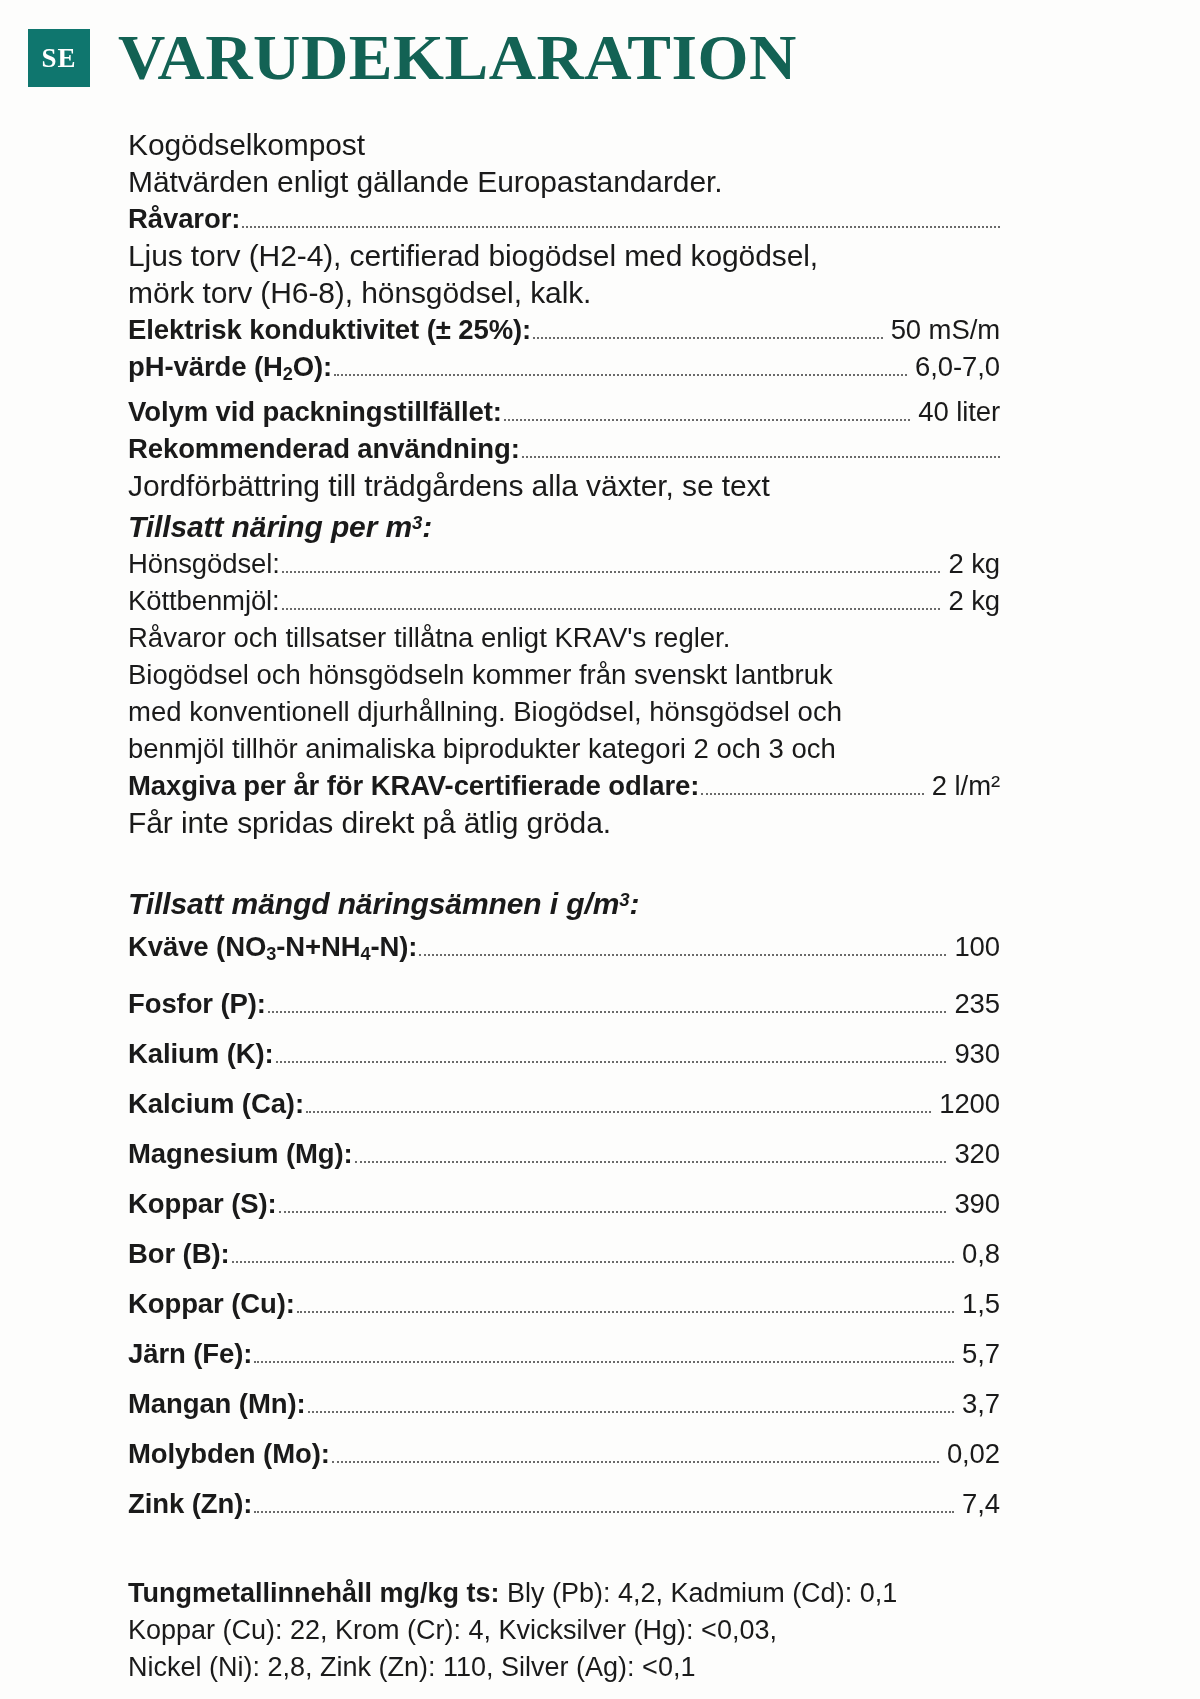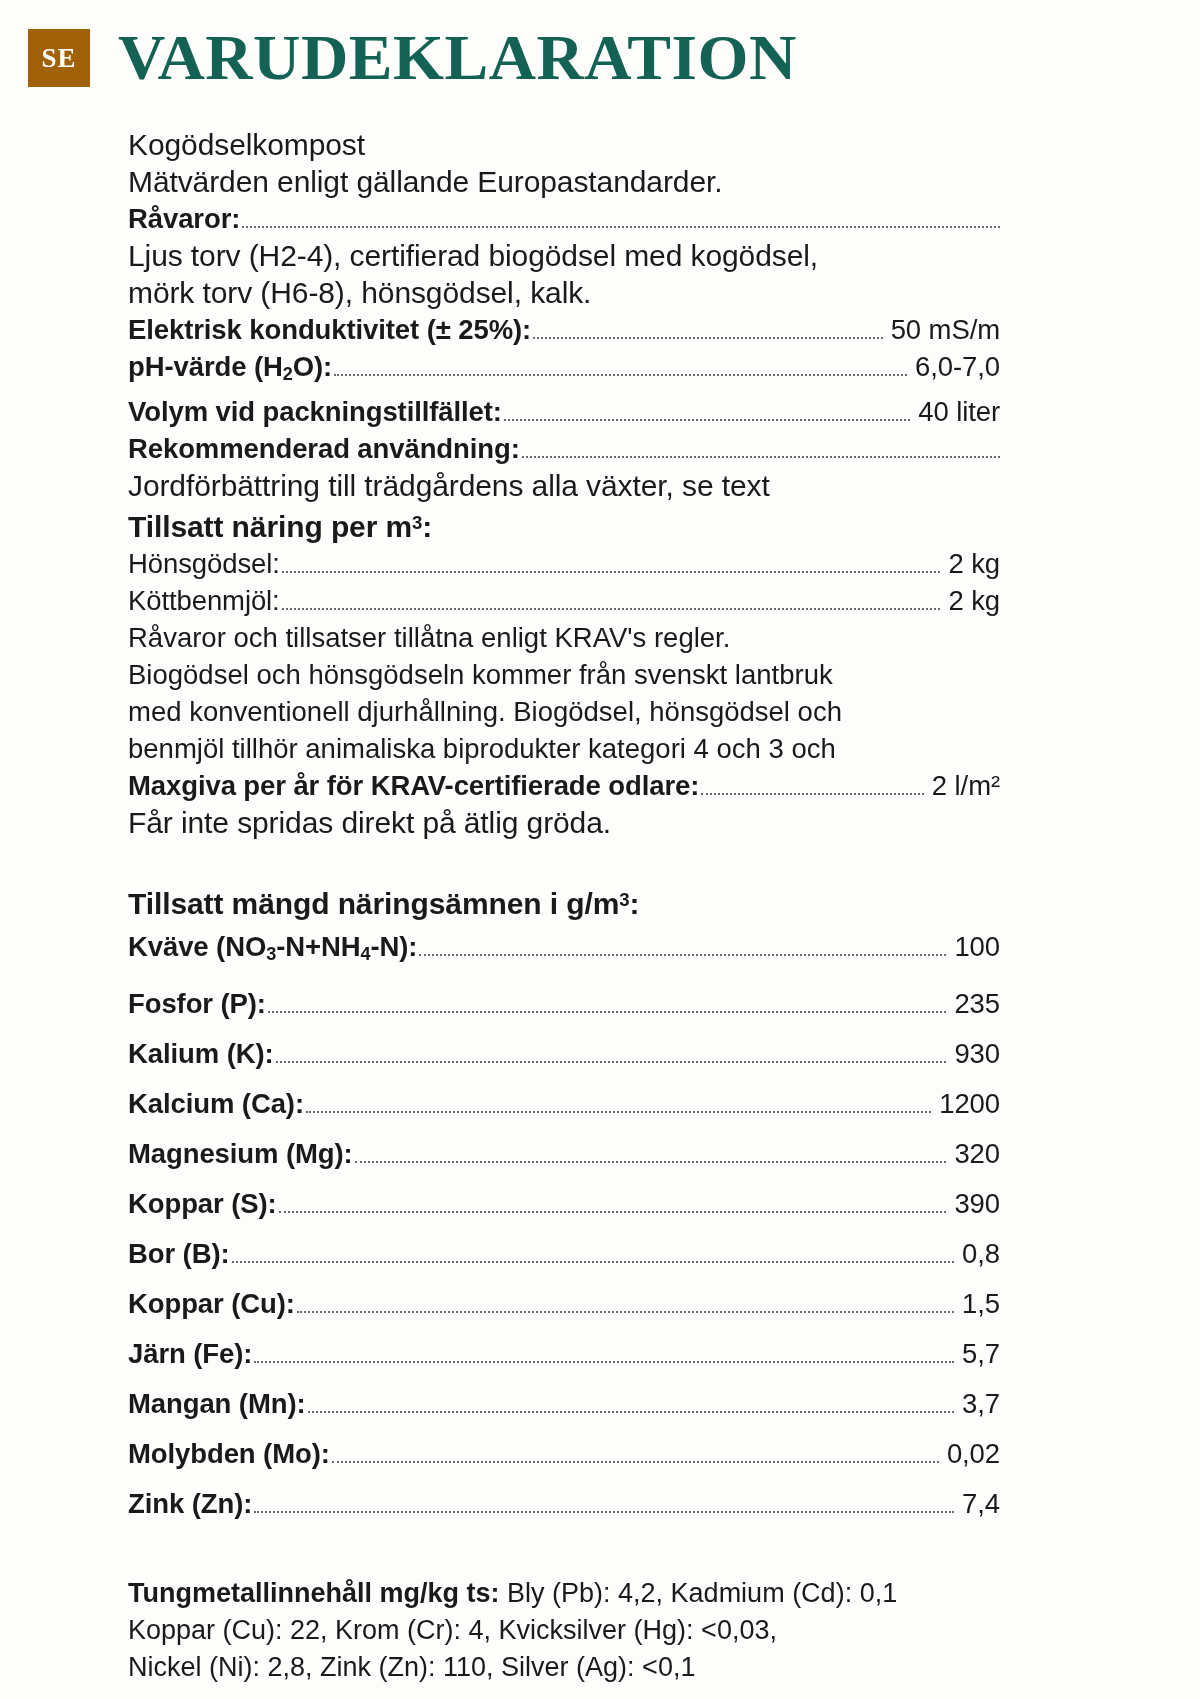--- a/index.html
+++ b/index.html
@@ -28,21 +28,21 @@
   .header {
     display: flex;
     align-items: center;
     padding: 20px 0 0 28px;
     height: 96px;
     box-sizing: border-box;
   }
   .lang-badge {
     width: 62px;
     height: 58px;
-    background: #a16207;
+    background: #0f766e;
     color: #ffffff;
     display: flex;
     align-items: center;
     justify-content: center;
     font-weight: bold;
     font-size: 27px;
     letter-spacing: 1px;
     font-family: "Liberation Serif", serif;
     flex: 0 0 auto;
   }
@@ -65,21 +65,21 @@
     box-sizing: border-box;
   }
 
   .line {
     font-size: 30px;
     line-height: 37px;
     letter-spacing: -0.1px;
     white-space: nowrap;
   }
   .line.plain { font-weight: normal; }
-  .line.bold  { font-weight: bold; }
+  .line.bold  { font-weight: bold; font-style: italic; }
 
   
   .row {
     display: flex;
     align-items: baseline;
     font-size: 27.5px;
     line-height: 37px;
     white-space: nowrap;
     letter-spacing: -0.1px;
   }
@@ -167,21 +167,21 @@
     </div>
     <div class="row">
       <span class="label plain">Köttbenmjöl:</span>
       <span class="leader"></span>
       <span class="value">2 kg</span>
     </div>
 
     <div class="para">Råvaror och tillsatser tillåtna enligt KRAV's regler.</div>
     <div class="para">Biogödsel och hönsgödseln kommer från svenskt lantbruk</div>
     <div class="para">med konventionell djurhållning. Biogödsel, hönsgödsel och</div>
-    <div class="para">benmjöl tillhör animaliska biprodukter kategori 4 och 3 och</div>
+    <div class="para">benmjöl tillhör animaliska biprodukter kategori 2 och 3 och</div>
 
     <div class="row">
       <span class="label bold">Maxgiva per år för KRAV-certifierade odlare:</span>
       <span class="leader"></span>
       <span class="value">2 l/m²</span>
     </div>
     <div class="line plain">Får inte spridas direkt på ätlig gröda.</div>
 
     <div class="gap-md"></div>
 

